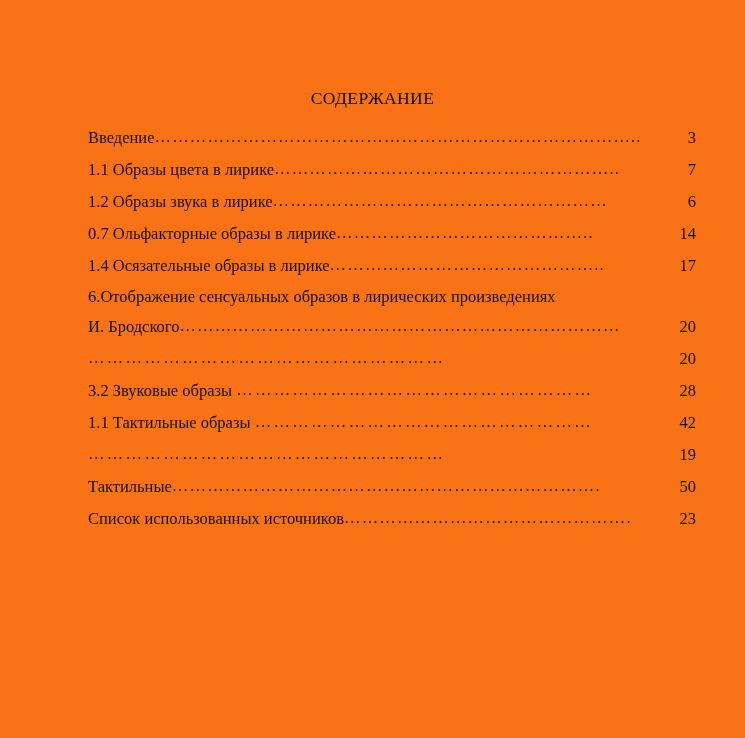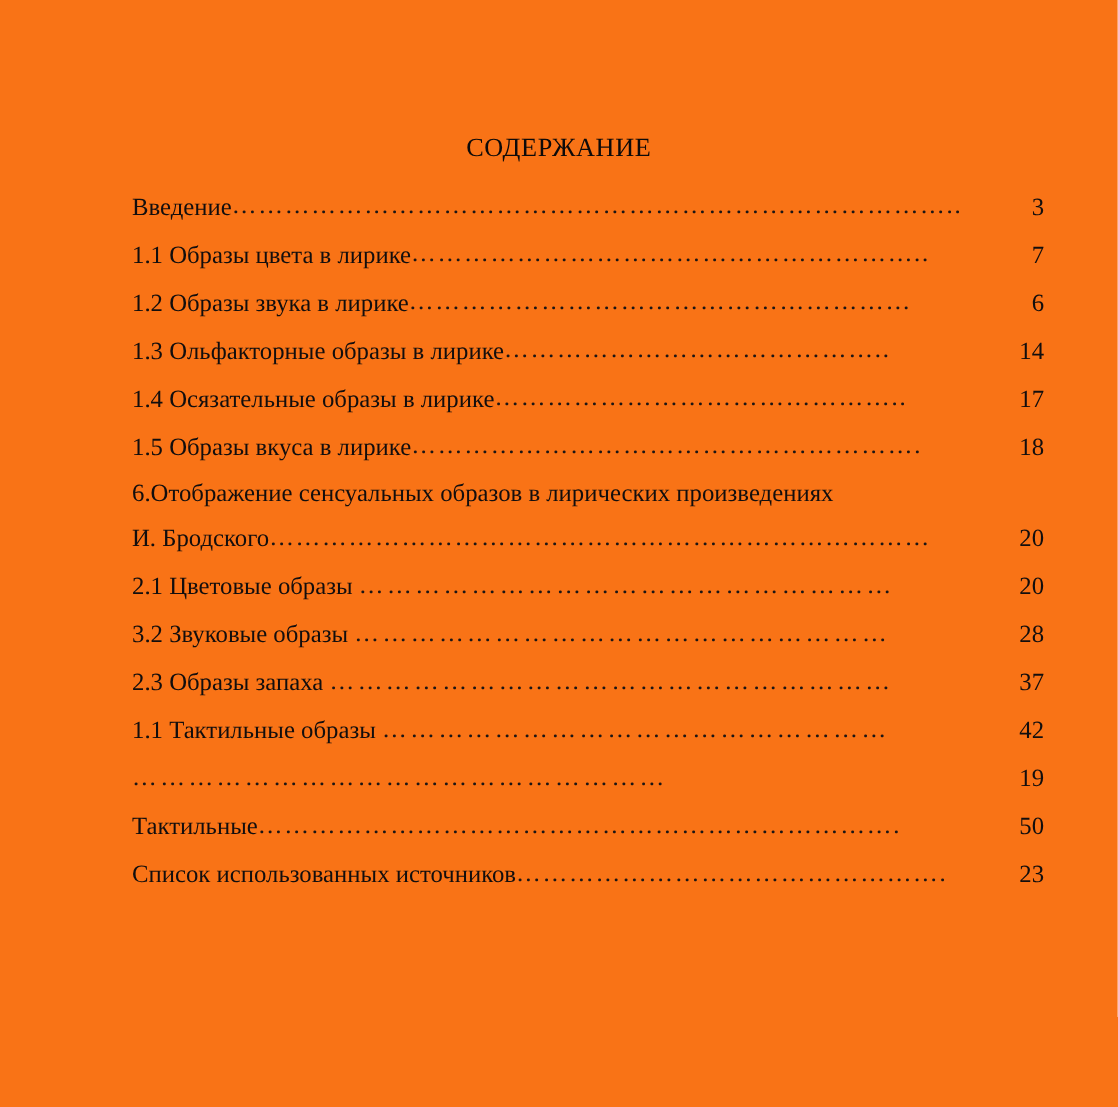--- a/index.html
+++ b/index.html
@@ -121,68 +121,53 @@
       </div>
       <div class="toc-entry">
         <span class="leader-row">
           <span class="entry-label">1.2 Образы звука в лирике</span>
           <span class="entry-dots">…………………………………………………</span>
           <span class="entry-page">6</span>
         </span>
       </div>
       <div class="toc-entry">
         <span class="leader-row">
-          <span class="entry-label">1.3 Ольфакторные образы в лирике</span>
+          <span class="entry-label">0.7 Ольфакторные образы в лирике</span>
           <span class="entry-dots">……………………………………..</span>
           <span class="entry-page">14</span>
         </span>
       </div>
       <div class="toc-entry">
         <span class="leader-row">
           <span class="entry-label">1.4 Осязательные образы в лирике</span>
           <span class="entry-dots">………………………………………..</span>
           <span class="entry-page">17</span>
-        </span>
-      </div>
-      <div class="toc-entry">
-        <span class="leader-row">
-          <span class="entry-label">1.5 Образы вкуса в лирике</span>
-          <span class="entry-dots">………………………………………………….</span>
-          <span class="entry-page">18</span>
         </span>
       </div>
       <div class="toc-entry">
         <span class="entry-line">6.Отображение сенсуальных образов в  лирических произведениях</span>
         <span class="entry-line lead-line">
           <span class="leader-row">
             <span class="entry-label">И. Бродского</span>
             <span class="entry-dots">…………………………………………………………………</span>
             <span class="entry-page">20</span>
           </span>
         </span>
       </div>
       <div class="toc-entry">
         <span class="leader-row">
-          <span class="entry-label">2.1 Цветовые образы </span>
           <span class="entry-dots wide">…………………………………………………</span>
           <span class="entry-page">20</span>
         </span>
       </div>
       <div class="toc-entry">
         <span class="leader-row">
           <span class="entry-label">3.2 Звуковые образы </span>
           <span class="entry-dots wide">…………………………………………………</span>
           <span class="entry-page">28</span>
-        </span>
-      </div>
-      <div class="toc-entry">
-        <span class="leader-row">
-          <span class="entry-label">2.3 Образы запаха </span>
-          <span class="entry-dots wide">……………………………………………………</span>
-          <span class="entry-page">37</span>
         </span>
       </div>
       <div class="toc-entry">
         <span class="leader-row">
           <span class="entry-label">1.1 Тактильные образы </span>
           <span class="entry-dots wide">………………………………………………</span>
           <span class="entry-page">42</span>
         </span>
       </div>
       <div class="toc-entry">

